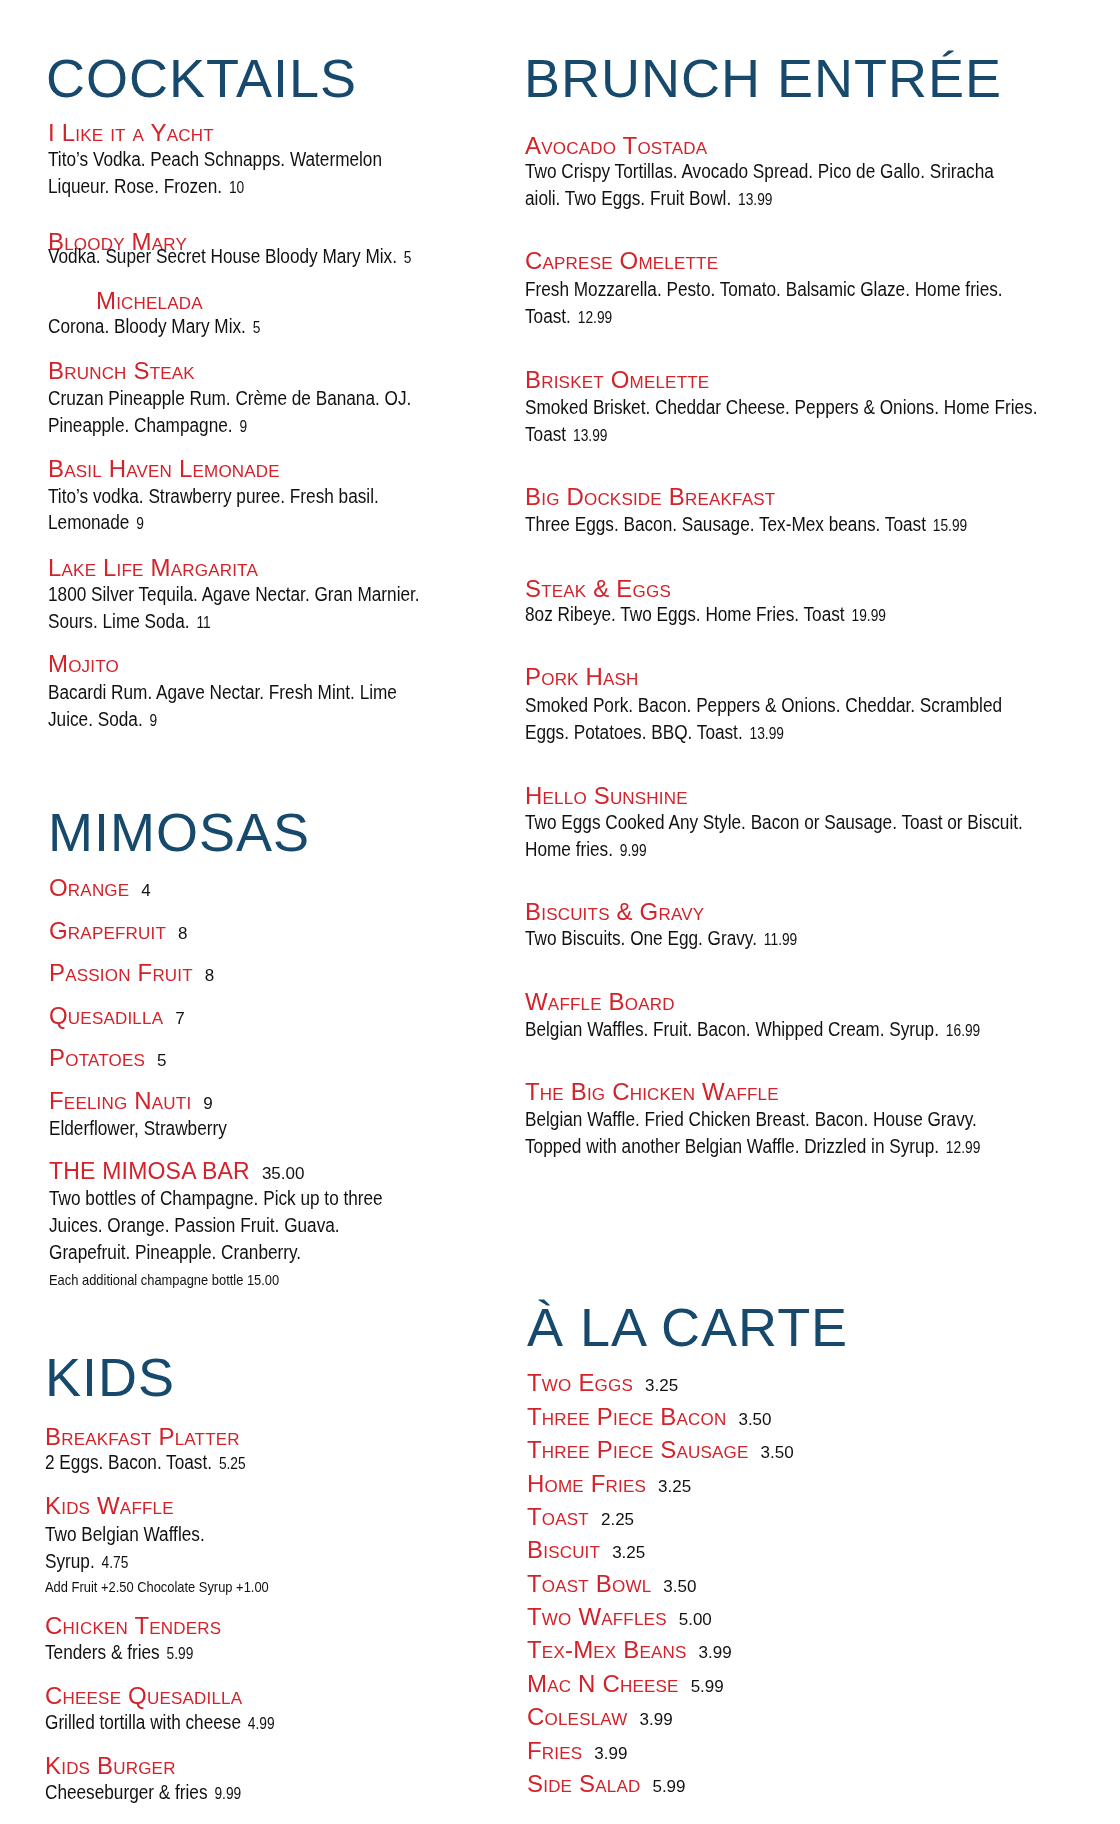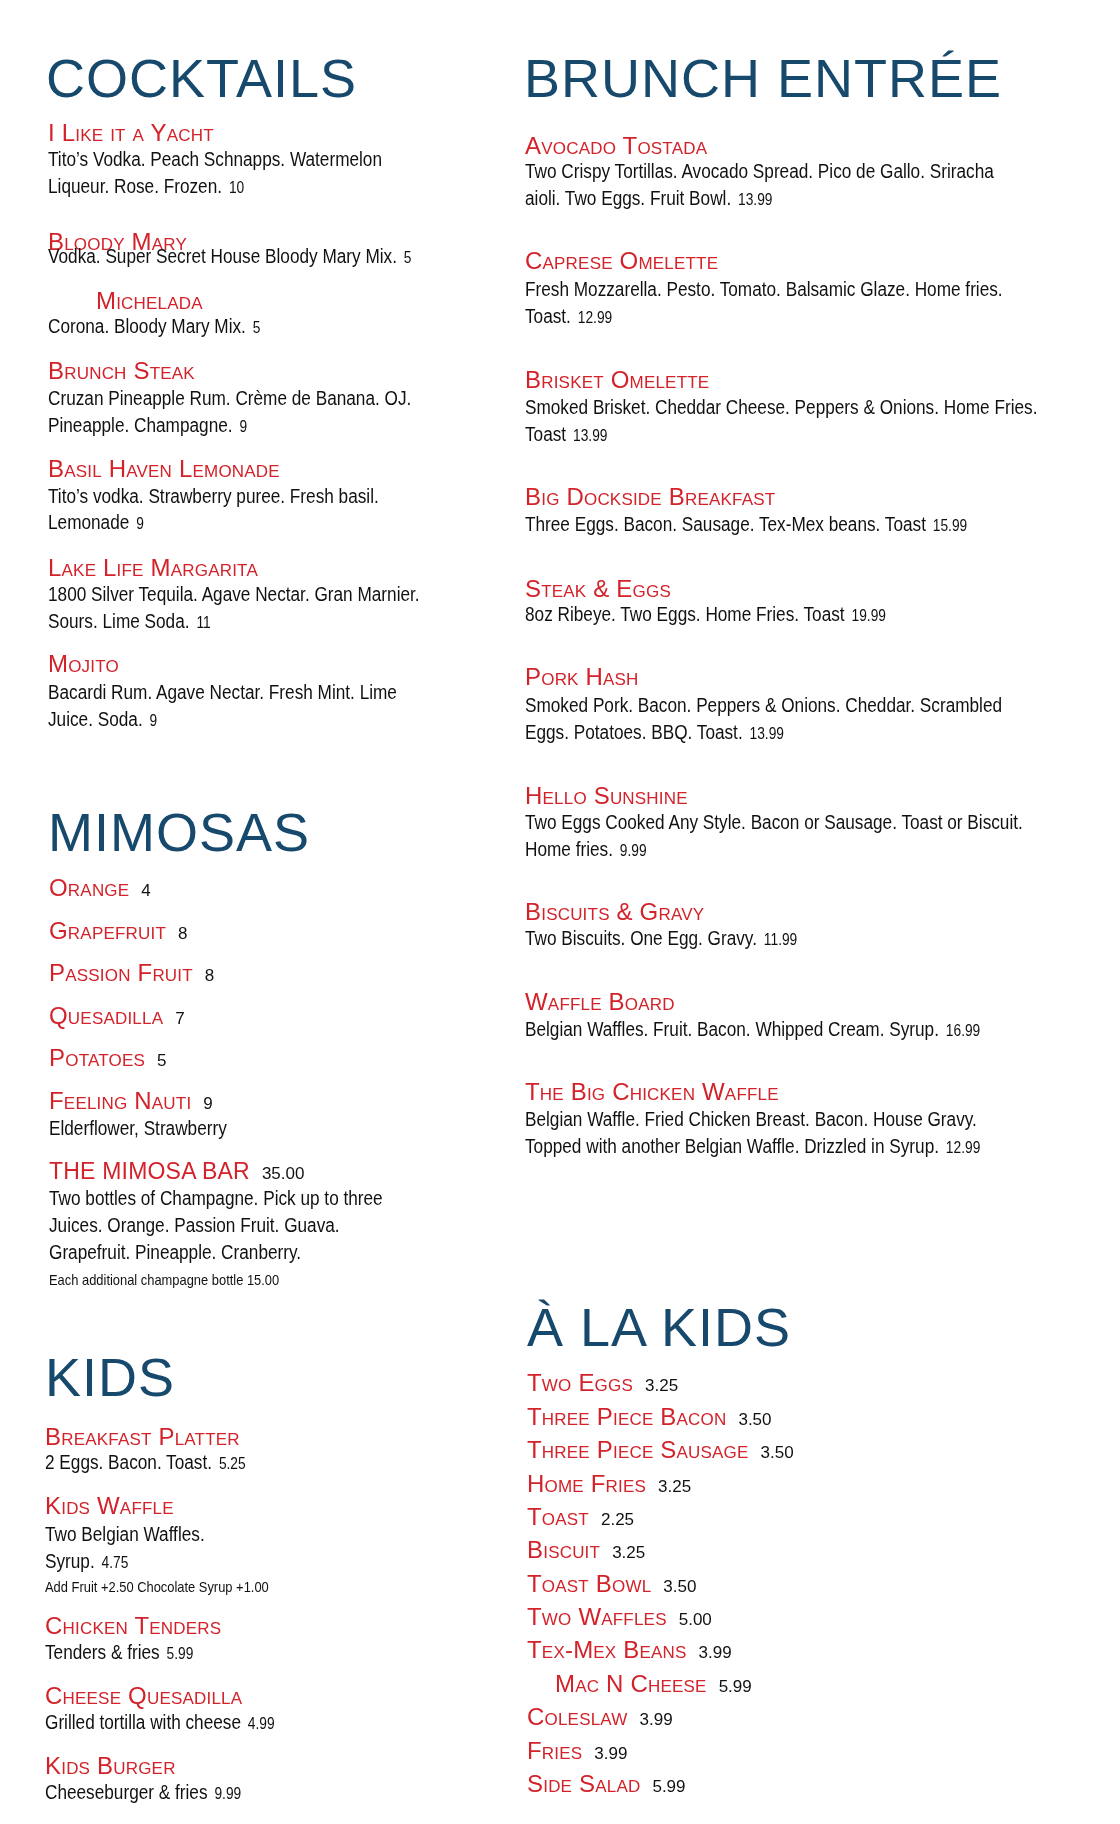--- a/index.html
+++ b/index.html
@@ -121,28 +121,28 @@
 
   <div class="name" style="left:525px;top:1002px;">Waffle Board</div>
   <div class="line" style="left:525px;top:1030px;"><span>Belgian Waffles. Fruit. Bacon. Whipped Cream. Syrup.</span><span class="price">16.99</span></div>
 
   <div class="name" style="left:525px;top:1092px;">The Big Chicken Waffle</div>
   <div class="line" style="left:525px;top:1119px;">Belgian Waffle. Fried Chicken Breast. Bacon. House Gravy.</div>
   <div class="line" style="left:525px;top:1147px;"><span>Topped with another Belgian Waffle. Drizzled in Syrup.</span><span class="price">12.99</span></div>
 </div>
 
 <div>
-  <div class="heading" style="left:527px;top:1327px;">À LA KIDS</div>
+  <div class="heading" style="left:527px;top:1327px;">À LA CARTE</div>
 
   <div class="name" style="left:527px;top:1384px;"><span>Two Eggs</span><span class="price">3.25</span></div>
   <div class="name" style="left:527px;top:1418px;"><span>Three Piece Bacon</span><span class="price">3.50</span></div>
   <div class="name" style="left:527px;top:1451px;"><span>Three Piece Sausage</span><span class="price">3.50</span></div>
   <div class="name" style="left:527px;top:1485px;"><span>Home Fries</span><span class="price">3.25</span></div>
   <div class="name" style="left:527px;top:1518px;"><span>Toast</span><span class="price">2.25</span></div>
   <div class="name" style="left:527px;top:1551px;"><span>Biscuit</span><span class="price">3.25</span></div>
   <div class="name" style="left:527px;top:1585px;"><span>Toast Bowl</span><span class="price">3.50</span></div>
   <div class="name" style="left:527px;top:1618px;"><span>Two Waffles</span><span class="price">5.00</span></div>
   <div class="name" style="left:527px;top:1651px;"><span>Tex-Mex Beans</span><span class="price">3.99</span></div>
-  <div class="name" style="left:527px;top:1685px;margin-left:28px;"><span>Mac N Cheese</span><span class="price">5.99</span></div>
+  <div class="name" style="left:527px;top:1685px;"><span>Mac N Cheese</span><span class="price">5.99</span></div>
   <div class="name" style="left:527px;top:1718px;"><span>Coleslaw</span><span class="price">3.99</span></div>
   <div class="name" style="left:527px;top:1752px;"><span>Fries</span><span class="price">3.99</span></div>
   <div class="name" style="left:527px;top:1785px;"><span>Side Salad</span><span class="price">5.99</span></div>
 </div>
 
 </body></html>

